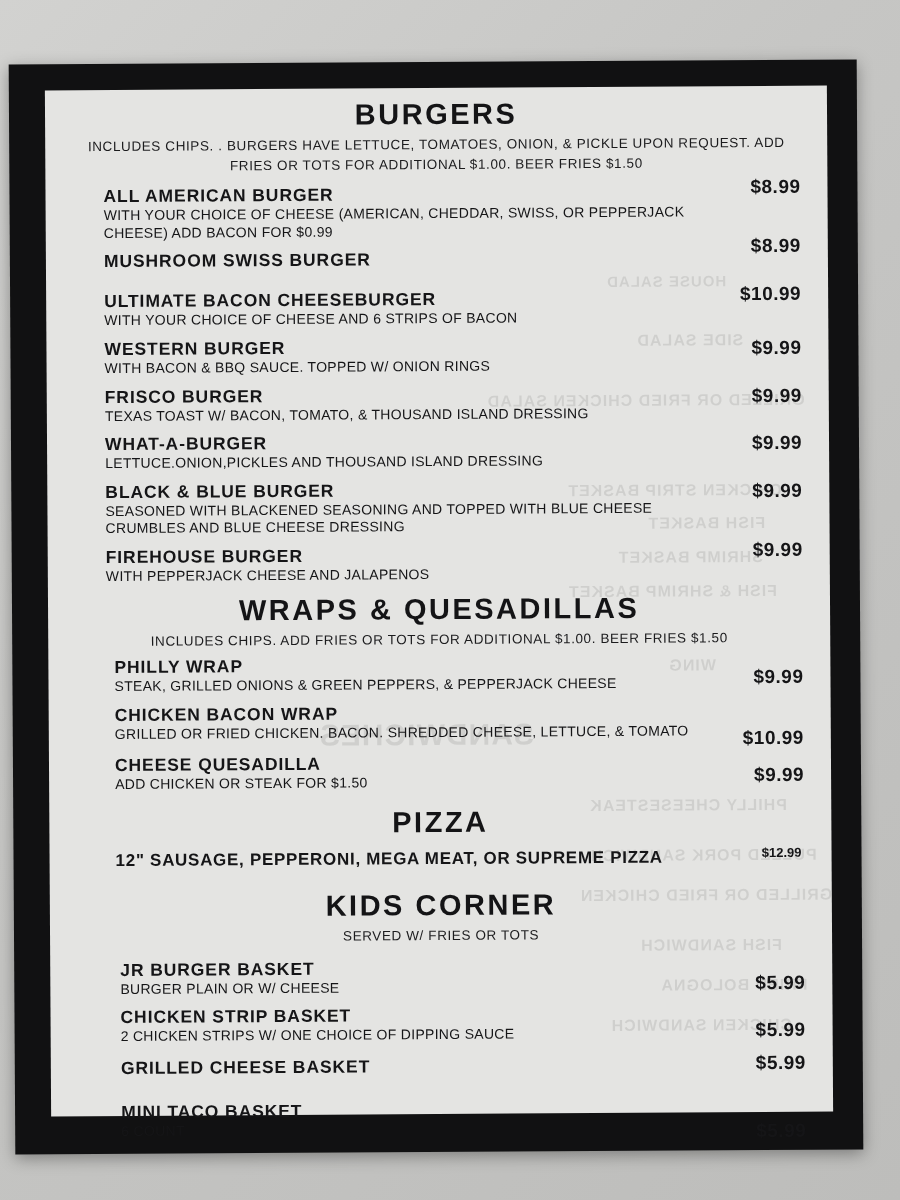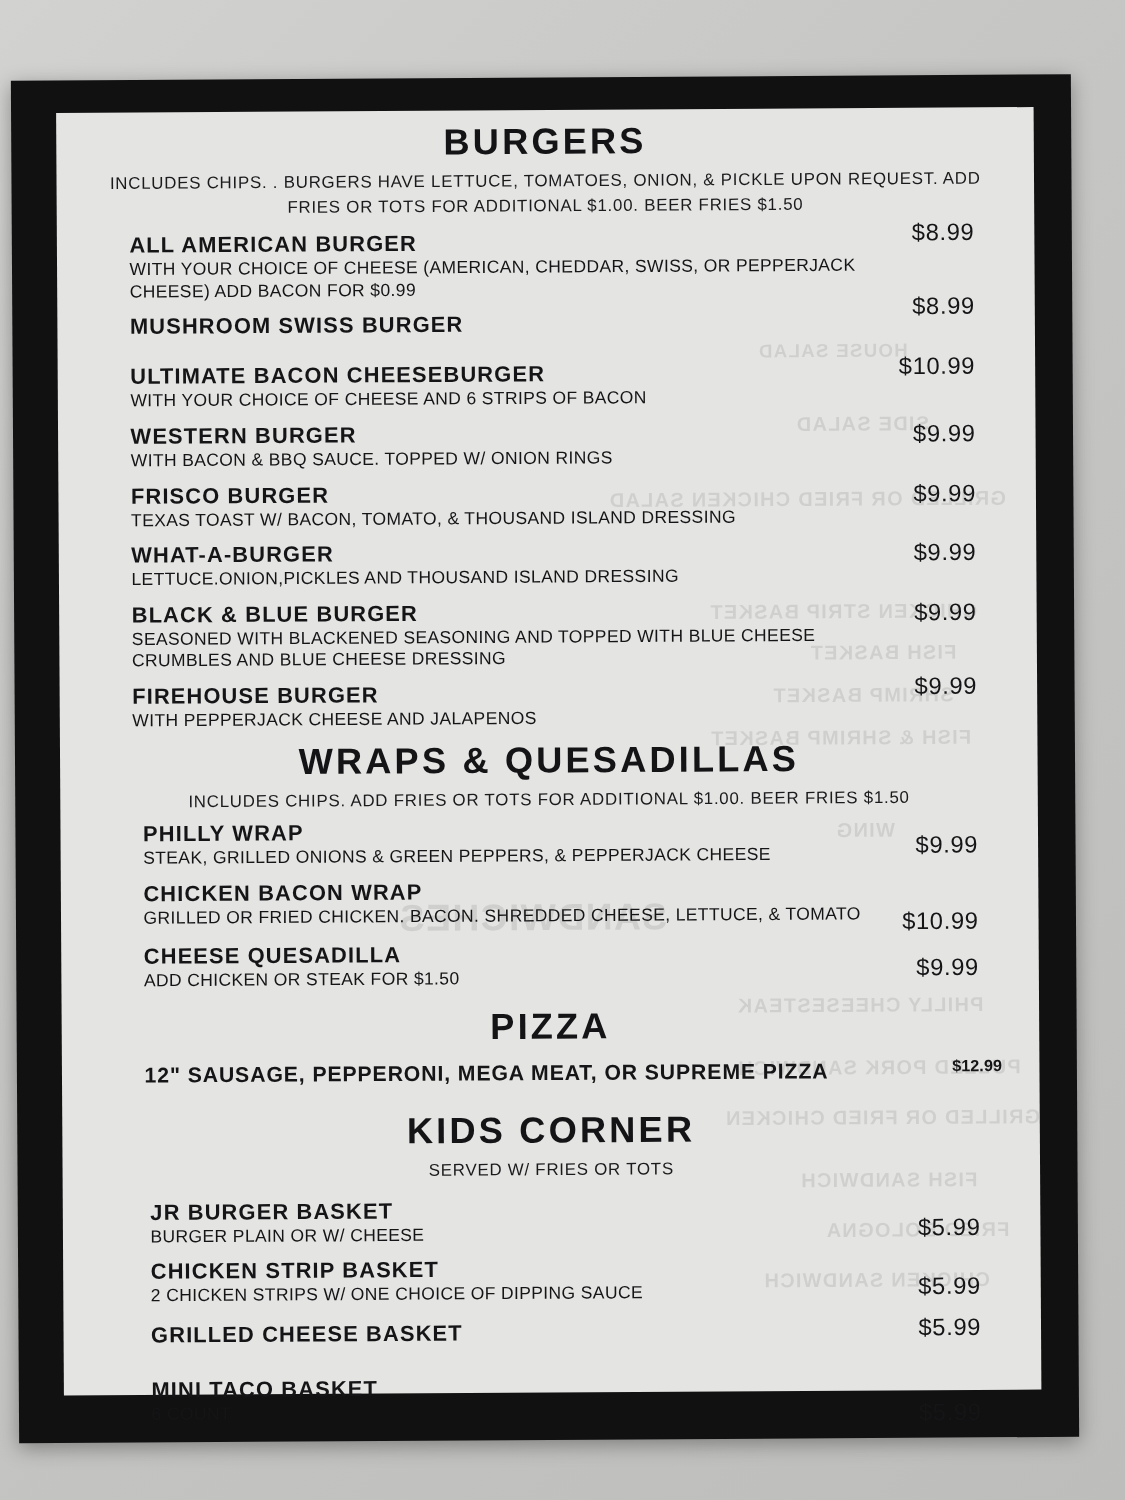--- a/index.html
+++ b/index.html
@@ -112,24 +112,24 @@
   .item .ds {
     font-size: 14px;
     letter-spacing: 0.3px;
     line-height: 1.25;
     padding-right: 120px;
     display: block;
     margin-top: 1px;
   }
   .item .pr {
     position: absolute;
-    right: 48px;
+    right: 27px;
     top: 2px;
     font-size: 19px;
-    font-weight: normal;
+    font-weight: bold;
     letter-spacing: 0.5px;
   }
   .item.pr-low .pr { top: 20px; }
   .item.pr-mid .pr { top: 13px; }
 
   .pizza-line {
     text-align: left;
     padding: 0 0 0 58px;
     position: relative;
     margin-top: 10px;

